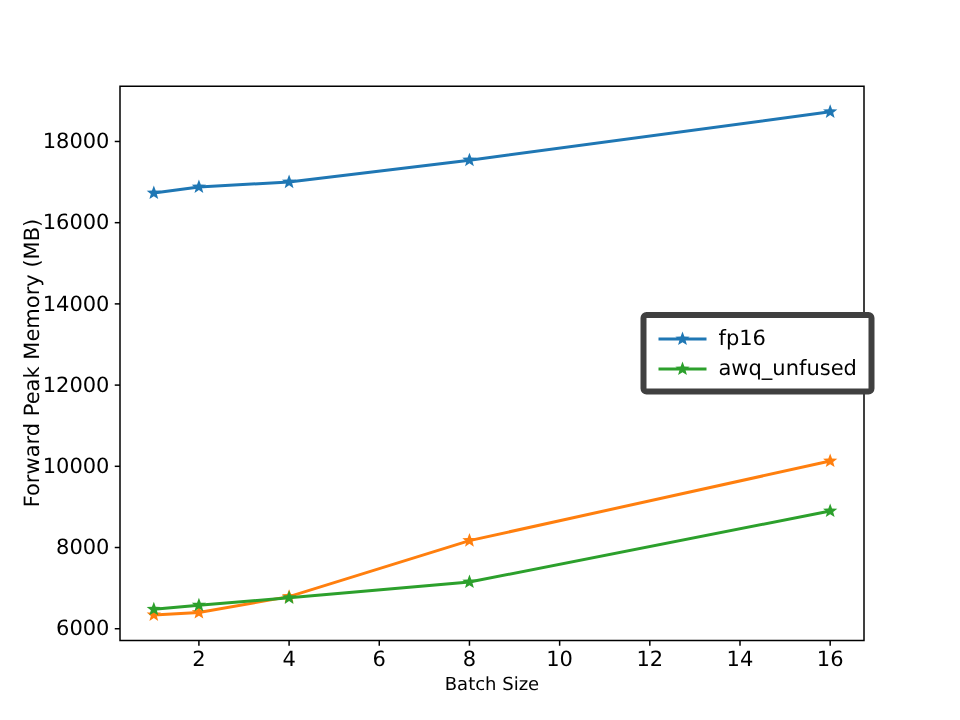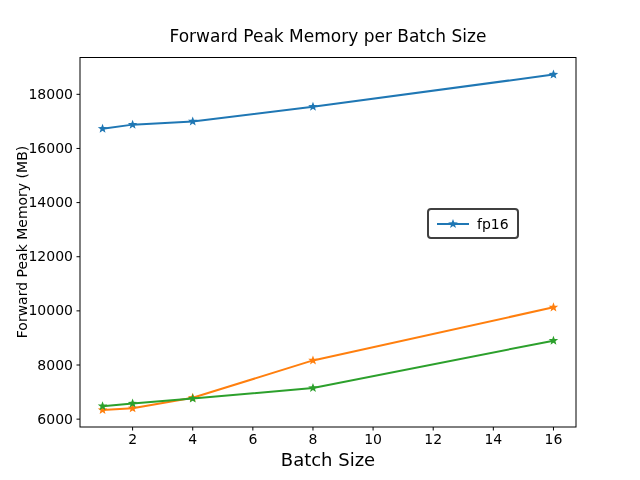--- a/index.html
+++ b/index.html
@@ -20,36 +20,36 @@
     left: 80px; top: 26px; width: 496px;
     text-align: center;
     font-size: 17px;
     color: #000000;
     white-space: nowrap;
   }
   .xlabel {
     position: absolute;
     left: 80px; top: 449px; width: 496px;
     text-align: center;
-    font-size: 18px;
+    font-size: 12px;
     color: #000000;
   }
   .ylabel {
     position: absolute;
     left: 22px; top: 242px;
     transform: translate(-50%, -50%) rotate(-90deg);
     font-size: 14px;
     color: #000000;
     white-space: nowrap;
   }
   .legend {
     position: absolute;
     left: 427px; top: 208px;
     background: #ffffff;
-    border: 2px solid #404040;
+    border: 4px solid #404040;
     border-radius: 4px;
     padding: 4px 8px 4px 7px;
     display: flex;
     flex-direction: column;
     gap: 1px;
   }
   .legend-row {
     display: flex;
     align-items: center;
     gap: 7px;
@@ -112,27 +112,33 @@
       <line x1="76.5" y1="256.73223443223446" x2="80" y2="256.73223443223446" stroke="#000000" stroke-width="1"></line>
       <text x="73" y="261.23223443223446" text-anchor="end" font-size="14" fill="#000000">12000</text>
       <line x1="76.5" y1="202.5930402930403" x2="80" y2="202.5930402930403" stroke="#000000" stroke-width="1"></line>
       <text x="73" y="207.0930402930403" text-anchor="end" font-size="14" fill="#000000">14000</text>
       <line x1="76.5" y1="148.45384615384614" x2="80" y2="148.45384615384614" stroke="#000000" stroke-width="1"></line>
       <text x="73" y="152.95384615384614" text-anchor="end" font-size="14" fill="#000000">16000</text>
       <line x1="76.5" y1="94.31465201465198" x2="80" y2="94.31465201465198" stroke="#000000" stroke-width="1"></line>
       <text x="73" y="98.81465201465198" text-anchor="end" font-size="14" fill="#000000">18000</text>
     </svg>
 
-  <div class="chart-title">Forward Peak Memory per Batch Size</div>
   <div class="xlabel">Batch Size</div>
   <div class="ylabel">Forward Peak Memory (MB)</div>
 
   <div class="legend">
     <div class="legend-row">
       <svg id="lh0" width="34" height="16">
           <line x1="1" y1="8" x2="33" y2="8" stroke="#1f77b4" stroke-width="2"></line>
           <path d="M17.00 3.00L18.23 6.30L21.76 6.45L19.00 8.65L19.94 12.05L17.00 10.10L14.06 12.05L15.00 8.65L12.24 6.45L15.77 6.30Z" fill="#1f77b4"></path>
         </svg>
       <span class="legend-label">fp16</span>
     </div>
+    <div class="legend-row">
+      <svg id="lh2" width="34" height="16">
+          <line x1="1" y1="8" x2="33" y2="8" stroke="#2ca02c" stroke-width="2"></line>
+          <path d="M17.00 3.00L18.23 6.30L21.76 6.45L19.00 8.65L19.94 12.05L17.00 10.10L14.06 12.05L15.00 8.65L12.24 6.45L15.77 6.30Z" fill="#2ca02c"></path>
+        </svg>
+      <span class="legend-label">awq_unfused</span>
+    </div>
   </div>
 
 </div>
 
 </body></html>

